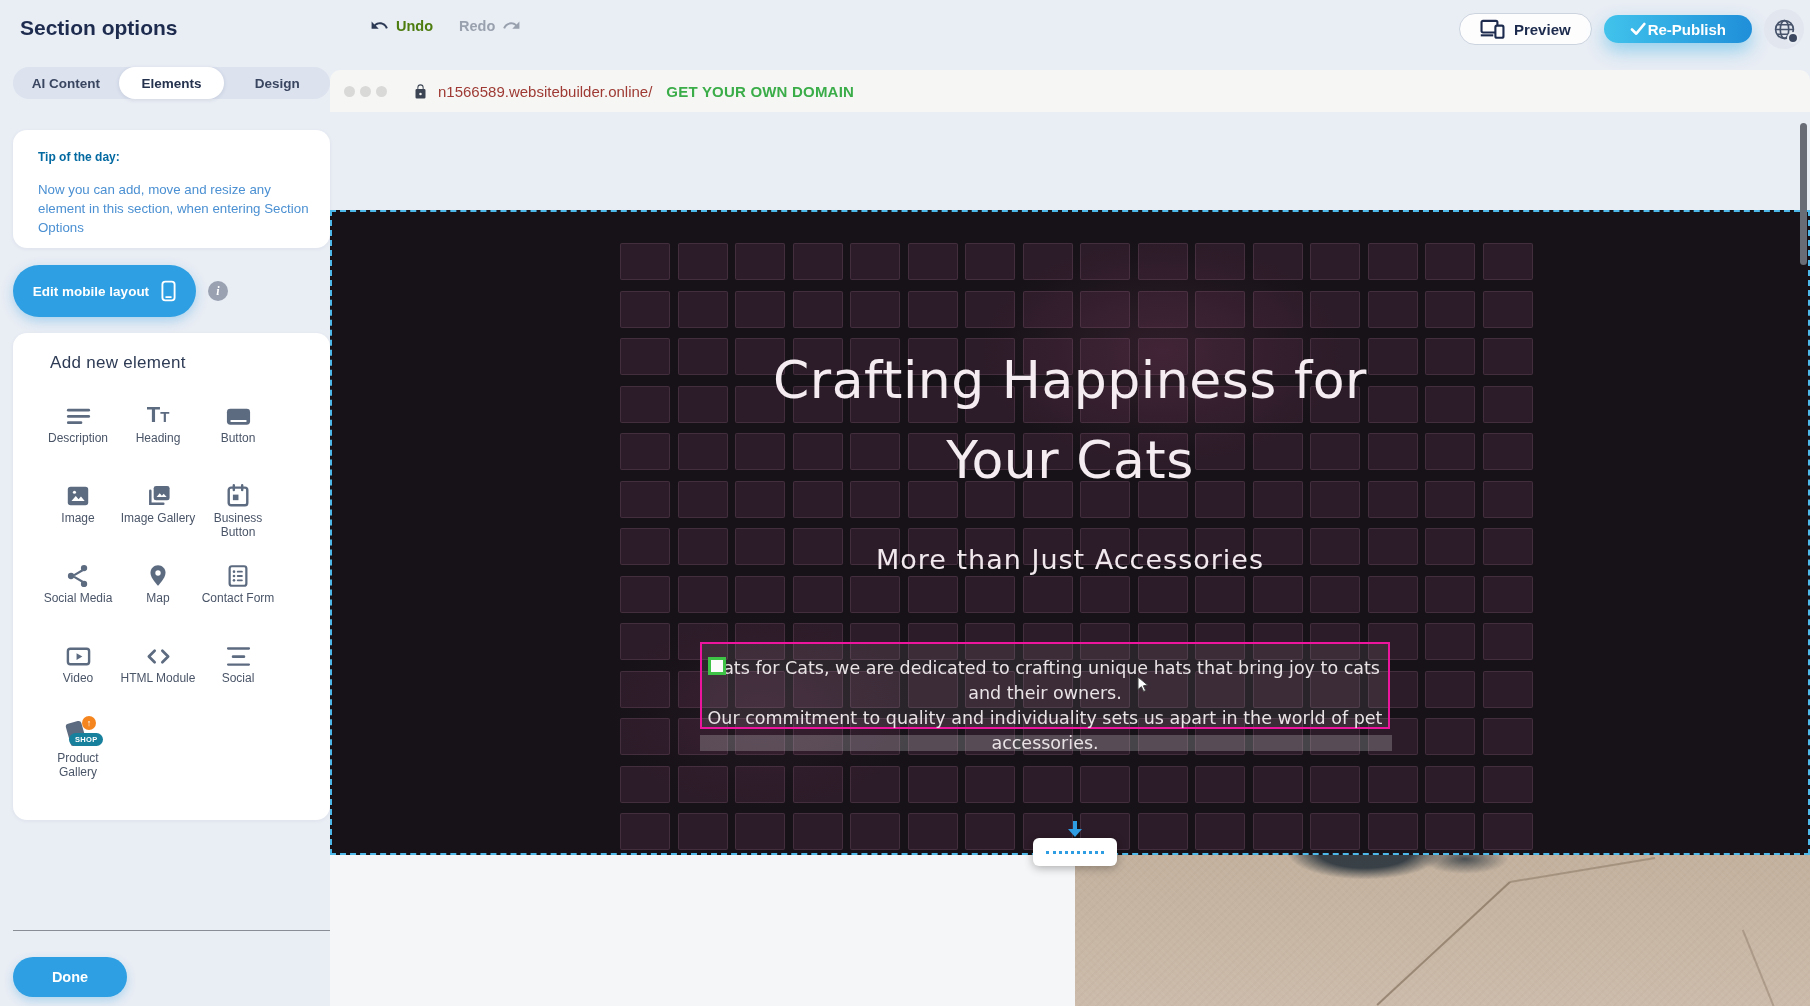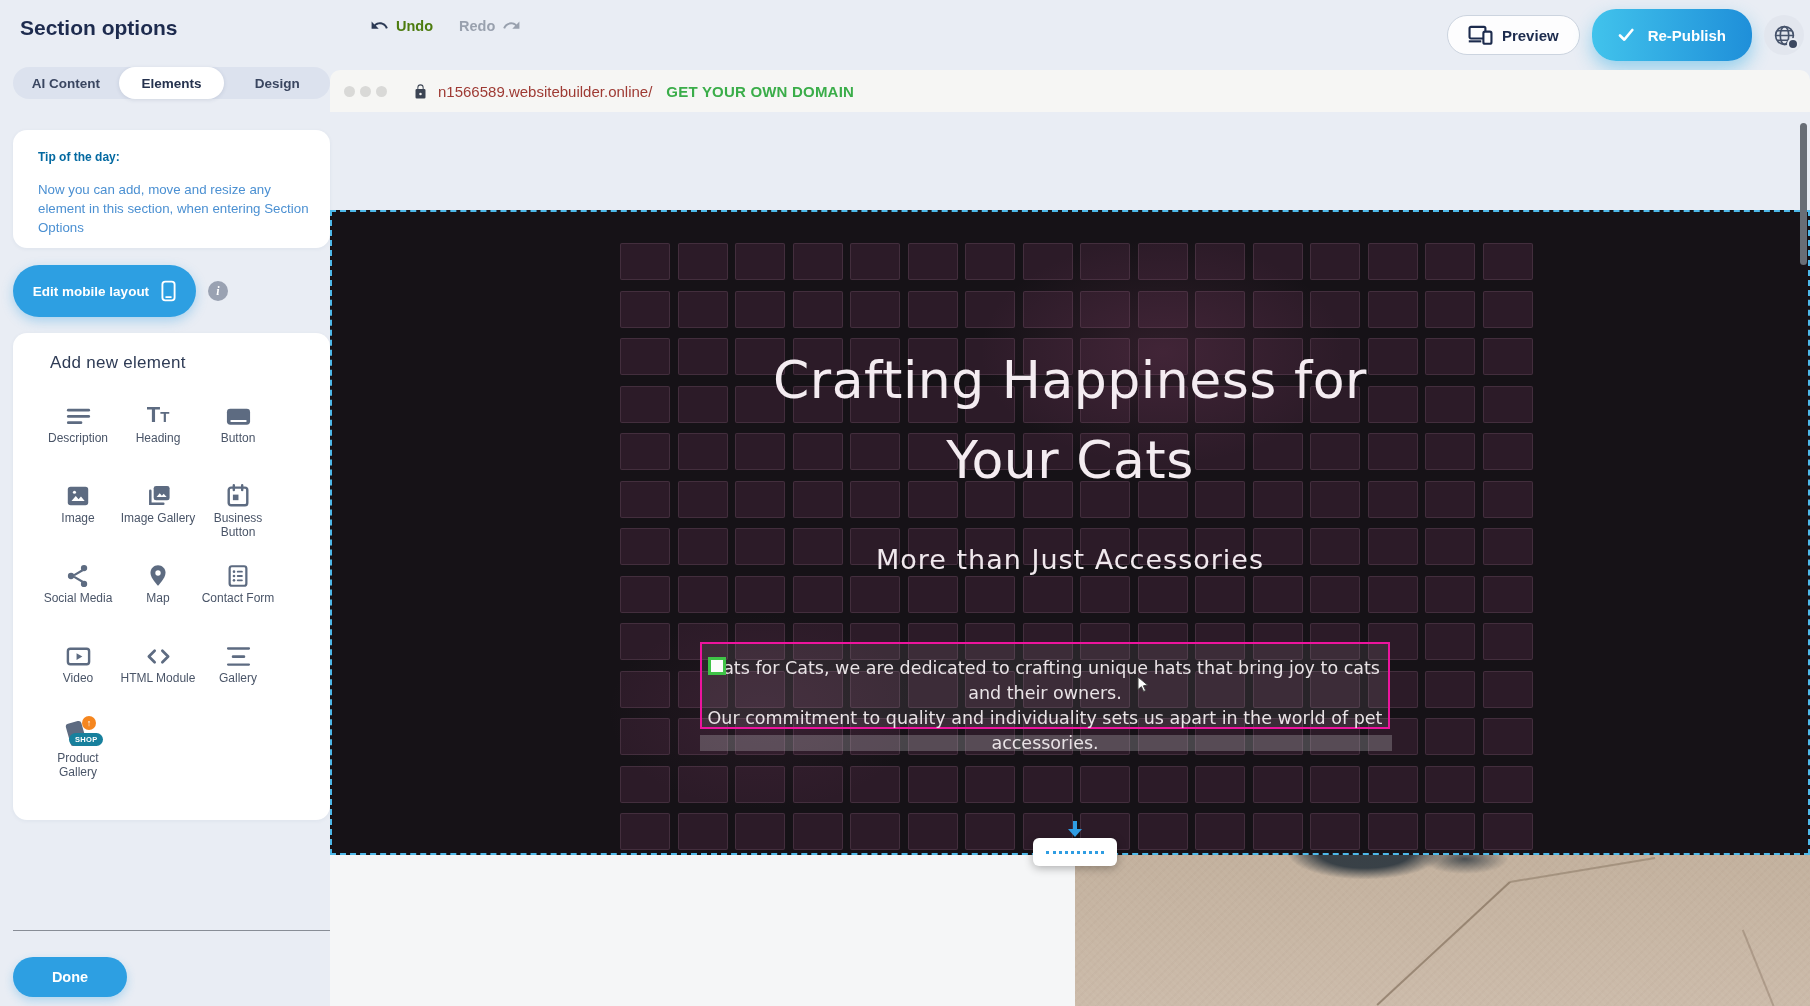--- a/index.html
+++ b/index.html
@@ -7,23 +7,23 @@
   svg{display:block;}
 
   
   .topbar{position:absolute;left:0;top:0;right:0;height:60px;}
   .page-title{position:absolute;left:20px;top:16px;font-size:21px;font-weight:bold;color:#1d2b4e;}
   .undoredo{position:absolute;left:370px;top:16px;display:flex;align-items:center;gap:26px;}
   .ur-btn{display:flex;align-items:center;gap:7px;background:none;border:none;font-family:inherit;font-size:14.5px;font-weight:bold;cursor:pointer;padding:0;}
   .ur-btn.undo{color:#4d7c0f;}
   .ur-btn.redo{color:#99a1ae;}
   .top-right{position:absolute;right:6px;top:9px;display:flex;align-items:center;gap:12px;}
-  .btn-preview{display:flex;align-items:center;gap:9px;height:40px;padding:0 20px;border-radius:22px;
+  .btn-preview{display:flex;align-items:center;gap:9px;height:32px;padding:0 20px;border-radius:22px;
     border:1px solid #ccd4df;background:#fdfdfe;font-family:inherit;font-size:15px;font-weight:bold;color:#1c2b4d;cursor:pointer;}
-  .btn-republish{display:flex;align-items:center;gap:14px;height:52px;padding:0 26px;border-radius:24px;border:none;
+  .btn-republish{display:flex;align-items:center;gap:2px;height:28px;padding:0 26px;border-radius:24px;border:none;
     background:linear-gradient(90deg,#41c3ec,#1f8fd9);color:#fff;font-family:inherit;font-size:15px;font-weight:bold;cursor:pointer;
     box-shadow:0 8px 18px rgba(46,174,229,.45);}
   .btn-globe{width:40px;height:40px;border-radius:50%;background:#e2e6ee;border:none;cursor:pointer;position:relative;
     display:flex;align-items:center;justify-content:center;}
   .globe-dot{position:absolute;right:5px;bottom:5px;width:8px;height:8px;border-radius:50%;background:#3c4860;border:2px solid #e9edf4;}
 
   
   .sidebar{position:absolute;left:0;top:60px;width:350px;bottom:0;}
   .tabs{position:absolute;left:13px;top:7px;width:317px;height:32px;background:#dce2ee;border-radius:17px;display:flex;align-items:stretch;}
   .tab{flex:1;border:none;background:none;border-radius:17px;font-family:inherit;font-size:13.5px;font-weight:bold;color:#3a4660;cursor:pointer;}
@@ -323,21 +323,21 @@
         </div>
 
         <div class="el-cell">
           <div class="el-icon">
             <svg width="27" height="27" viewBox="0 0 28 28" fill="#5d6b81">
                 <rect x="2" y="4.5" width="24" height="2.4" rx="1.2"></rect>
                 <rect x="7" y="12.8" width="14" height="2.8" rx="1.4"></rect>
                 <rect x="2" y="21.2" width="24" height="2.4" rx="1.2"></rect>
               </svg>
           </div>
-          <div class="el-label">Gallery</div>
+          <div class="el-label">Social</div>
         </div>
 
         <div class="el-cell">
           <div class="el-icon">
             <div class="pg-wrap">
               <div class="pg-phone"></div>
               <div class="pg-up">↑</div>
               <div class="pg-shop">SHOP</div>
             </div>
           </div>

